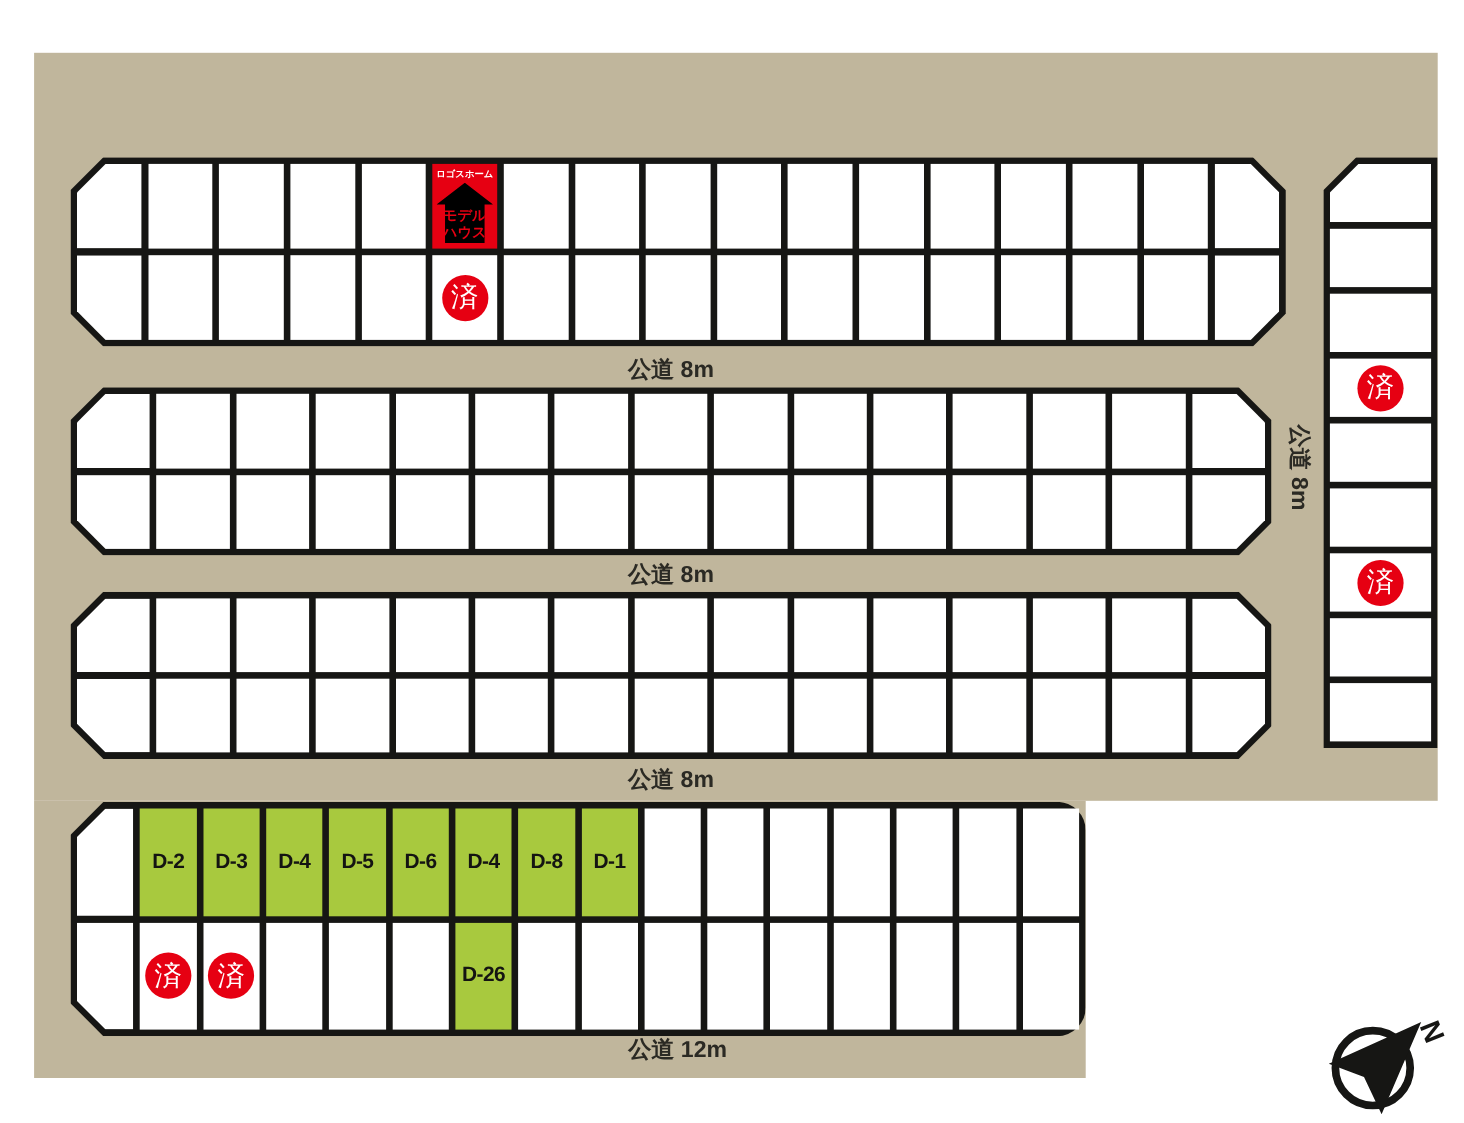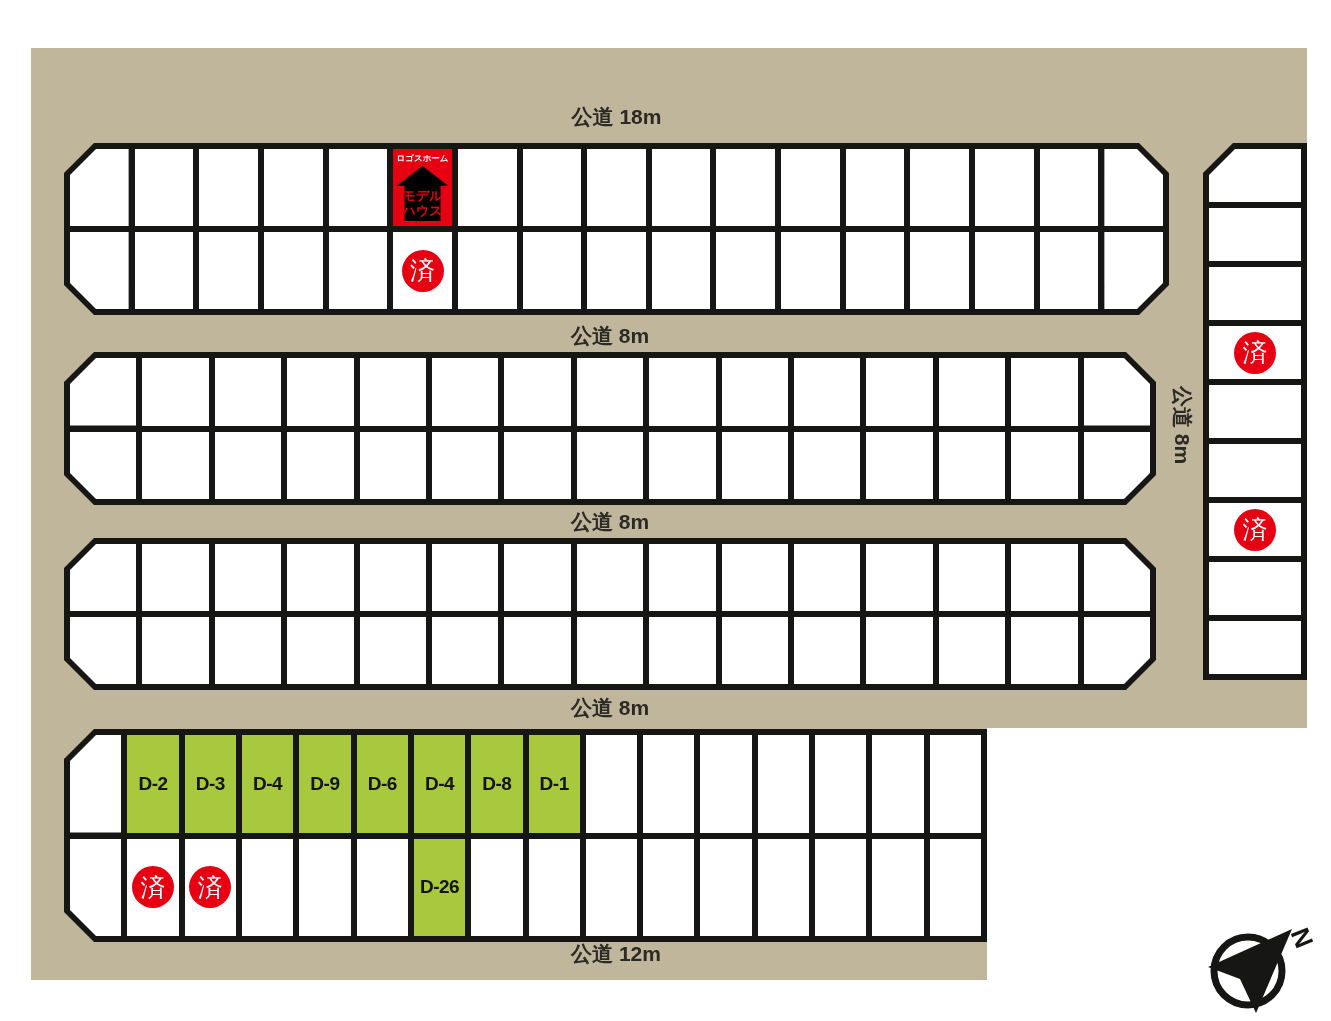--- a/index.html
+++ b/index.html
@@ -39,21 +39,20 @@
 
   #compass{position:absolute;left:1198px;top:915px;}
 </style>
 </head>
 <body>
 
 <div class="canvas">
   <div class="land" id="land-main"></div>
   <div class="land" id="land-south"></div>
 
-  <div class="road-label" id="road-top">公道 18m</div>
   <div class="road-label" id="road-mid1">公道 8m</div>
   <div class="road-label" id="road-mid2">公道 8m</div>
   <div class="road-label" id="road-mid3">公道 8m</div>
   <div class="road-label" id="road-bottom">公道 12m</div>
   <div class="road-label" id="road-right">公道 8m</div>
 
   <div class="block" id="block-north" style="grid-template-columns: repeat(17, 1fr); grid-template-rows: repeat(2, 1fr); clip-path: polygon(30px 0px, calc(100% - 30px) 0px, 100% 30px, 100% calc(100% - 30px), calc(100% - 30px) 100%, 30px 100%, 0px calc(100% - 30px), 0px 30px);">
       <div class="lot" style="clip-path: polygon(26px 0px, 100% 0px, 100% 100%, 0px 100%, 0px 26px);"></div>
       <div class="lot"></div>
       <div class="lot"></div>
@@ -154,33 +153,33 @@
       <div class="lot"></div>
       <div class="lot"></div>
       <div class="lot"></div>
       <div class="lot"></div>
       <div class="lot"></div>
       <div class="lot"></div>
       <div class="lot"></div>
       <div class="lot"></div>
       <div class="lot" style="clip-path: polygon(0px 0px, 100% 0px, 100% calc(100% - 26px), calc(100% - 26px) 100%, 0px 100%);"></div>
     </div>
-  <div class="block" id="block-south" style="grid-template-columns: repeat(16, 1fr); grid-template-rows: repeat(2, 1fr); clip-path: polygon(30px 0px, 100% 0px, 100% 100%, 30px 100%, 0px calc(100% - 30px), 0px 30px);">
+  <div class="block" id="block-south" style="grid-template-columns: repeat(16, 1fr); grid-template-rows: repeat(2, 1fr); clip-path: polygon(30px 0px, 100% 0px, 100% 100%, 30px 100%, 0px calc(100% - 30px), 0px 30px); border-radius: 26px;">
       <div class="lot" style="clip-path: polygon(26px 0px, 100% 0px, 100% 100%, 0px 100%, 0px 26px);"></div>
       <div class="lot lot--available">
         <span class="lot-label">D-2</span>
       </div>
       <div class="lot lot--available">
         <span class="lot-label">D-3</span>
       </div>
       <div class="lot lot--available">
         <span class="lot-label">D-4</span>
       </div>
       <div class="lot lot--available">
-        <span class="lot-label">D-9</span>
+        <span class="lot-label">D-5</span>
       </div>
       <div class="lot lot--available">
         <span class="lot-label">D-6</span>
       </div>
       <div class="lot lot--available">
         <span class="lot-label">D-4</span>
       </div>
       <div class="lot lot--available">
         <span class="lot-label">D-8</span>
       </div>

